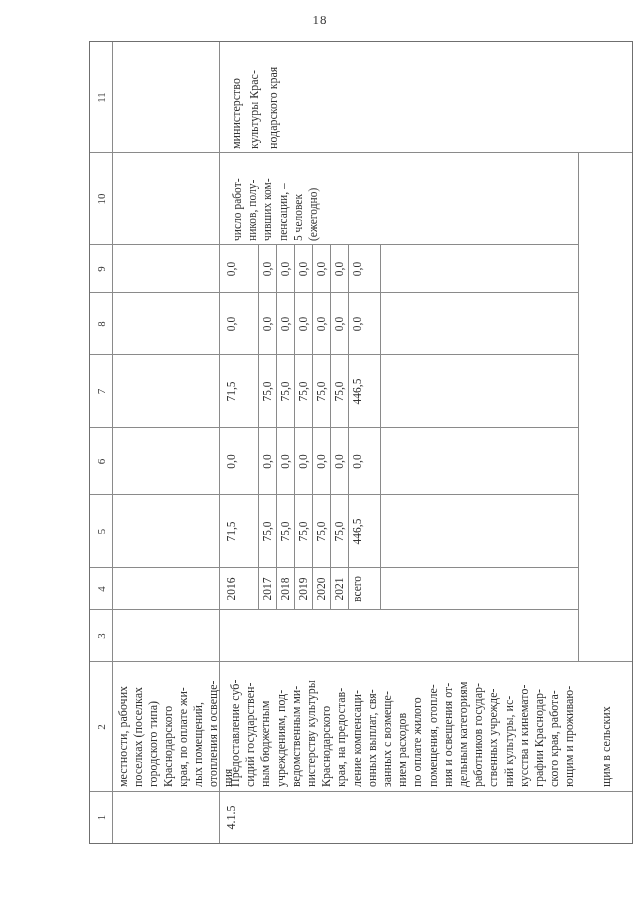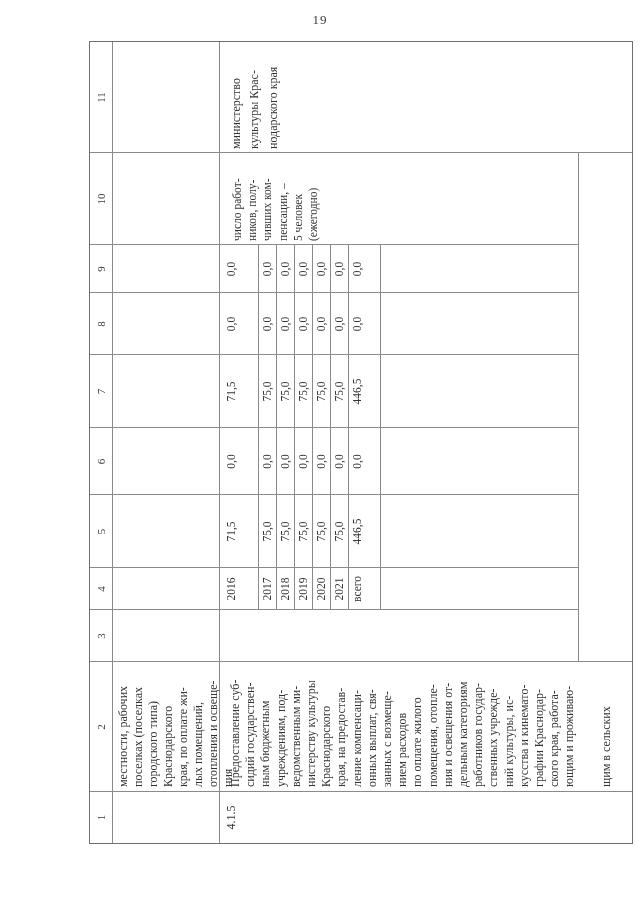--- a/index.html
+++ b/index.html
@@ -30,21 +30,21 @@
   .tblock .tl{white-space:nowrap;}
   .num{
     position:absolute;display:flex;justify-content:center;align-items:flex-start;
     font-size:11.5px;color:#333;
   }
 </style>
 </head>
 <body>
 
 <div class="page">
-  <div class="page-num">19</div>
+  <div class="page-num">18</div>
   <div class="rot-outer">
     <div class="table-orig" id="table">
         <div class="hline" style="left: 0px; top: 22px; width: 801px;"></div>
         <div class="hline" style="left: 0px; top: 129px; width: 801px;"></div>
         <div class="hline" style="left: 181px; top: 488px; width: 509px;"></div>
         <div class="hline" style="left: 233px; top: 168px; width: 365px;"></div>
         <div class="hline" style="left: 233px; top: 186px; width: 365px;"></div>
         <div class="hline" style="left: 233px; top: 204px; width: 365px;"></div>
         <div class="hline" style="left: 233px; top: 222px; width: 365px;"></div>
         <div class="hline" style="left: 233px; top: 240px; width: 365px;"></div>

